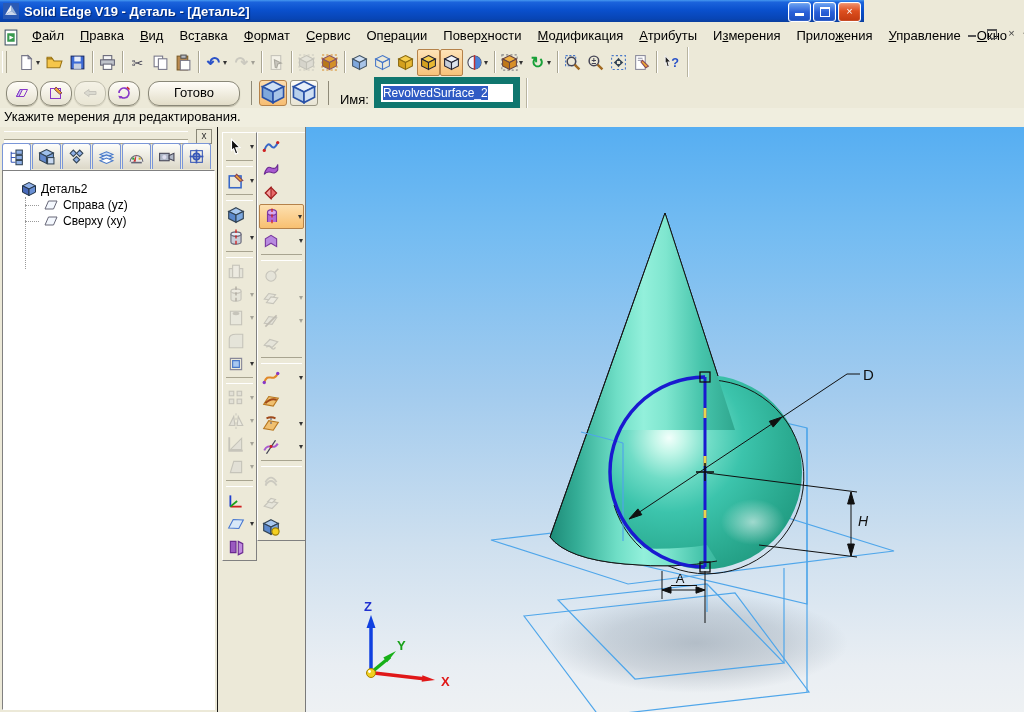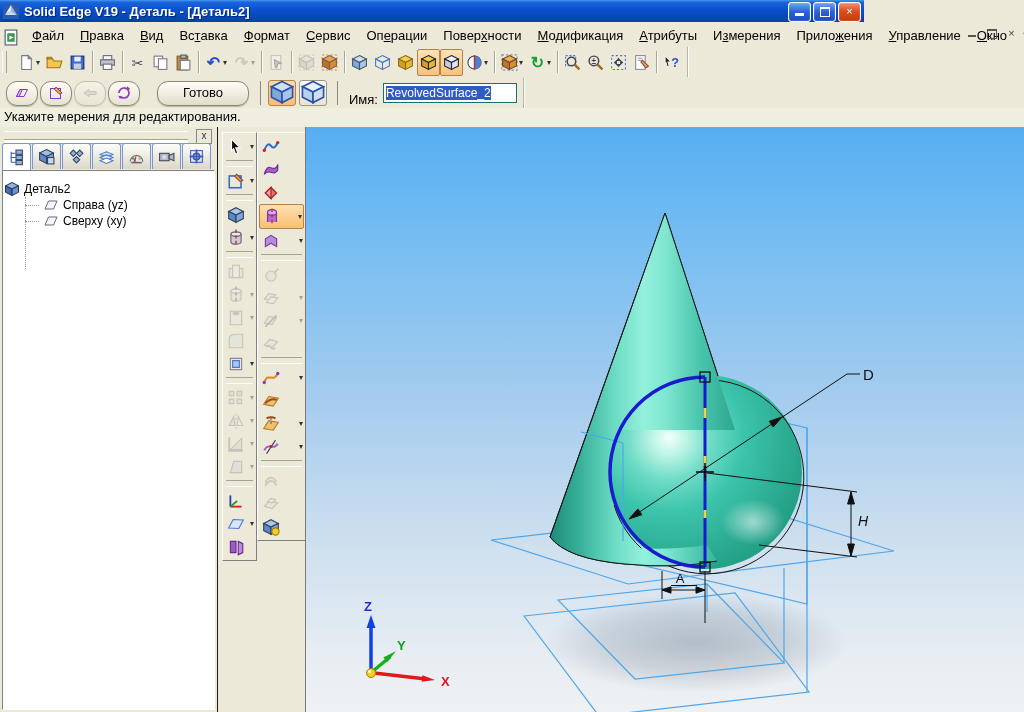--- a/index.html
+++ b/index.html
@@ -40,50 +40,50 @@
   .tb-btn.active{background:linear-gradient(to bottom,#fde3b8,#f8c27a);border:1px solid #b5824a}
   .tb-sep{width:1px;height:22px;background:#aaa692;box-shadow:1px 0 0 #fff;margin:0 3px}
   
   .ribbon{position:absolute;left:0;top:78px;width:1024px;height:30px;background:#ece9d8;display:flex;align-items:center}
   .rb-panel{display:flex;align-items:center;height:30px;padding:0 6px;border-right:1px solid #b8b4a0;box-shadow:1px 0 0 #fff}
   .oval{width:30px;height:23px;border:1px solid #8a8878;border-radius:11px;margin-right:2px;
     background:linear-gradient(to bottom,#fffdf8,#e6e2d0);display:flex;align-items:center;justify-content:center;
     box-shadow:0 1px 1px #b8b4a0}
   .oval.disabled{opacity:.45}
   .oval .icon{width:16px;height:16px}
-  .finish{width:90px;height:23px;border:1px solid #8a8878;border-radius:11px;margin:0 4px 0 15px;
+  .finish{width:90px;height:23px;border:1px solid #8a8878;border-radius:11px;margin:0 4px 0 6px;
     background:linear-gradient(to bottom,#fffdf8,#e2ddc8);text-align:center;line-height:22px;font-size:13px;
     box-shadow:0 1px 1px #b8b4a0}
   .rb-sep{width:1px;height:24px;background:#8e8a78;margin:0 7px}
   .opt{width:26px;height:24px;border:1px solid #9a9684;border-radius:3px;margin-right:3px;
     background:linear-gradient(to bottom,#fdfcf8,#e8e4d4);display:flex;align-items:center;justify-content:center}
   .opt.active{background:linear-gradient(to bottom,#fcdcae,#f6bd72);border-color:#b5824a}
   .name-lbl{margin:12px 5px 0 4px}
-  .name-input{width:128px;height:18px;border:1px solid #0f766e;background:#fff;font-size:12px;
+  .name-input{width:128px;height:18px;border:7px solid #0f766e;background:#fff;font-size:12px;
     line-height:18px;padding:0 2px;overflow:hidden;white-space:nowrap}
   .name-input .sel{background:#2F5BC4;color:#fff}
   
   .promptbar{position:absolute;left:0;top:108px;width:1024px;height:19px;background:#f0eedf;
     border-bottom:1px solid #989584;line-height:18px;padding-left:4px}
   
   .leftpanel{position:absolute;left:0;top:127px;width:217px;bottom:0;background:#ece9d8}
   .pf-grip{position:absolute;left:4px;top:4px;width:184px;height:7px;
     border-top:1px solid #fff;border-bottom:1px solid #a8a490;box-shadow:0 3px 0 #fff,0 4px 0 #a8a490}
   .pf-close{position:absolute;right:5px;top:2px;width:14px;height:13px;border:1px solid #8a8878;
     background:#ece9d8;text-align:center;line-height:11px;font-size:10px;color:#333}
   .pf-tabs{position:absolute;left:2px;top:16px;height:27px;display:flex}
   .pf-tab{width:27px;height:25px;border:1px solid #7a96d8;border-bottom:none;border-radius:3px 3px 0 0;
     background:linear-gradient(to bottom,#fdfdfa,#dcd8c8);margin-right:1px;display:flex;align-items:center;justify-content:center}
   .pf-tab.active{background:#fff;height:27px}
   .pf-tab .icon{width:17px;height:17px}
   .pf-tree{position:absolute;left:2px;top:43px;right:2px;bottom:2px;background:#fff;
     border:1px solid;border-color:#808080 #fff #fff #808080;padding-top:10px;font-size:12px;overflow:hidden}
   .tree-row{height:16px;display:flex;align-items:center;white-space:nowrap;position:relative}
   .tree-row .icon{width:16px;height:16px;margin-right:4px;flex:0 0 auto}
-  .tree-row.root{padding-left:1px}
+  .tree-row.root{padding-left:18px}
   .tree-row.child{padding-left:40px}
   .tree-row.child::before{content:"";position:absolute;left:22px;top:8px;width:14px;border-top:1px dotted #9a9a9a}
   .tree-vline{position:absolute;left:22px;top:26px;height:72px;border-left:1px dotted #9a9a9a}
   
   .midstrip{position:absolute;left:217px;top:127px;width:88px;bottom:0;background:#ece9d8;border-left:1px solid #1a1a1a}
   .vtb{position:absolute;background:#ece9d8;border:1px solid;border-color:#fff #808080 #808080 #fff;padding:2px 1px}
   .vtb1{left:4px;top:5px;width:31px}
   .vtb2{left:39px;top:5px;width:45px}
   .v-btn{height:23px;display:flex;align-items:center;padding-left:3px;position:relative}
   .v-btn .icon{width:18px;height:18px}

